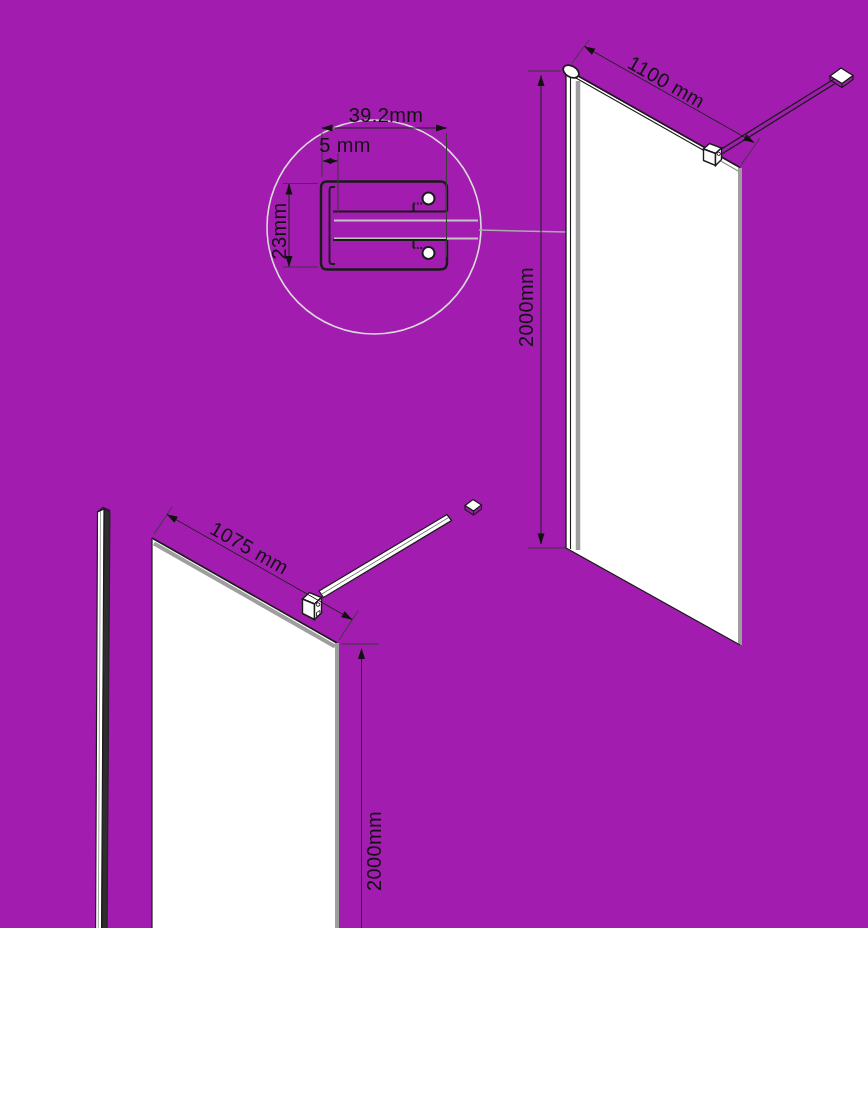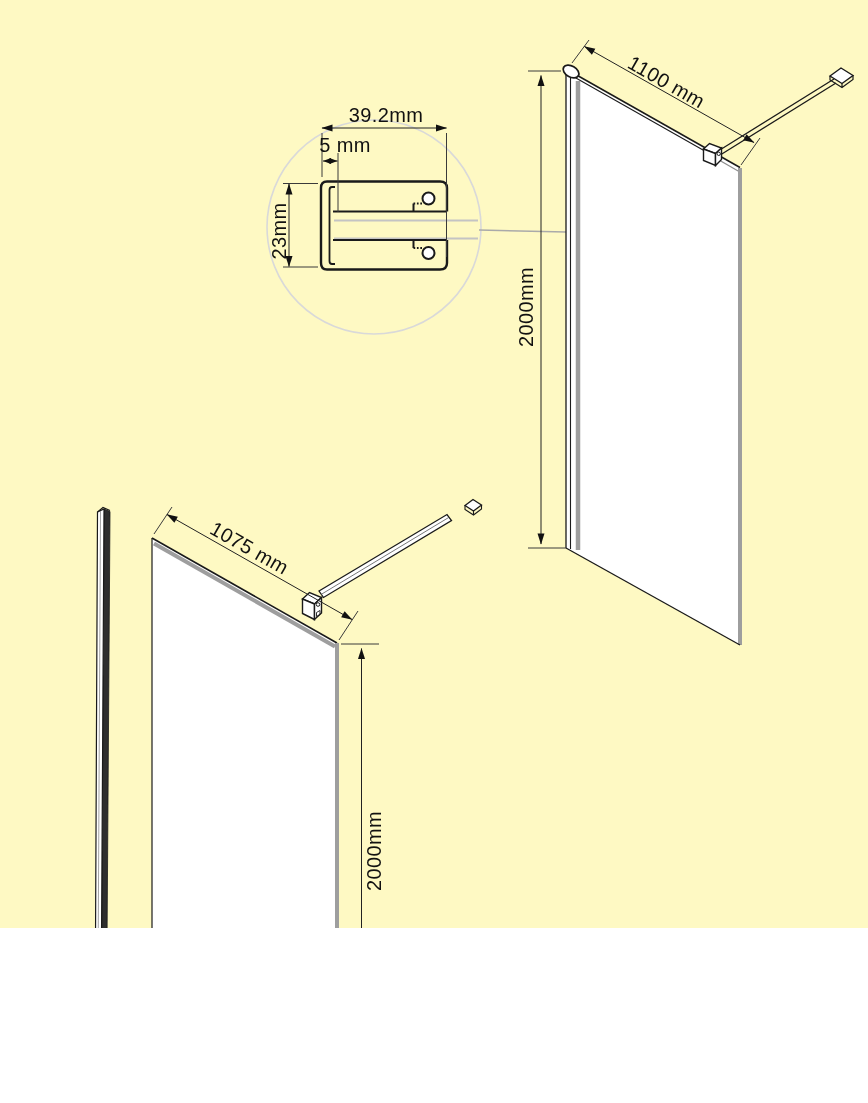--- a/index.html
+++ b/index.html
@@ -1,16 +1,16 @@
 <!DOCTYPE html>
 <html><head>
 <meta charset="utf-8">
 <style>
   html,body{margin:0;padding:0;background:#ffffff;}
-  .page{position:relative;width:868px;height:928px;background:#fef9c3;overflow:hidden;
+  .page{position:relative;width:868px;height:928px;background:#a21caf;overflow:hidden;
         font-family:"Liberation Sans",sans-serif;}
   svg{position:absolute;left:0;top:0;}
   svg text{font-family:"Liberation Sans",sans-serif;font-size:20px;fill:#111;letter-spacing:.4px;}
   .ln{stroke:#1a1a1a;fill:none;}
   .lnw{stroke:#1a1a1a;fill:#ffffff;}
   .dim{stroke:#222222;stroke-width:1;fill:none;}
   .ext{stroke:#3a3a3a;stroke-width:1;fill:none;}
   .gband{stroke:#9e9e9e;fill:none;}
   .glassln{stroke:#c4c4c4;fill:none;}
   .leader{stroke:#aaaaaa;fill:none;}

